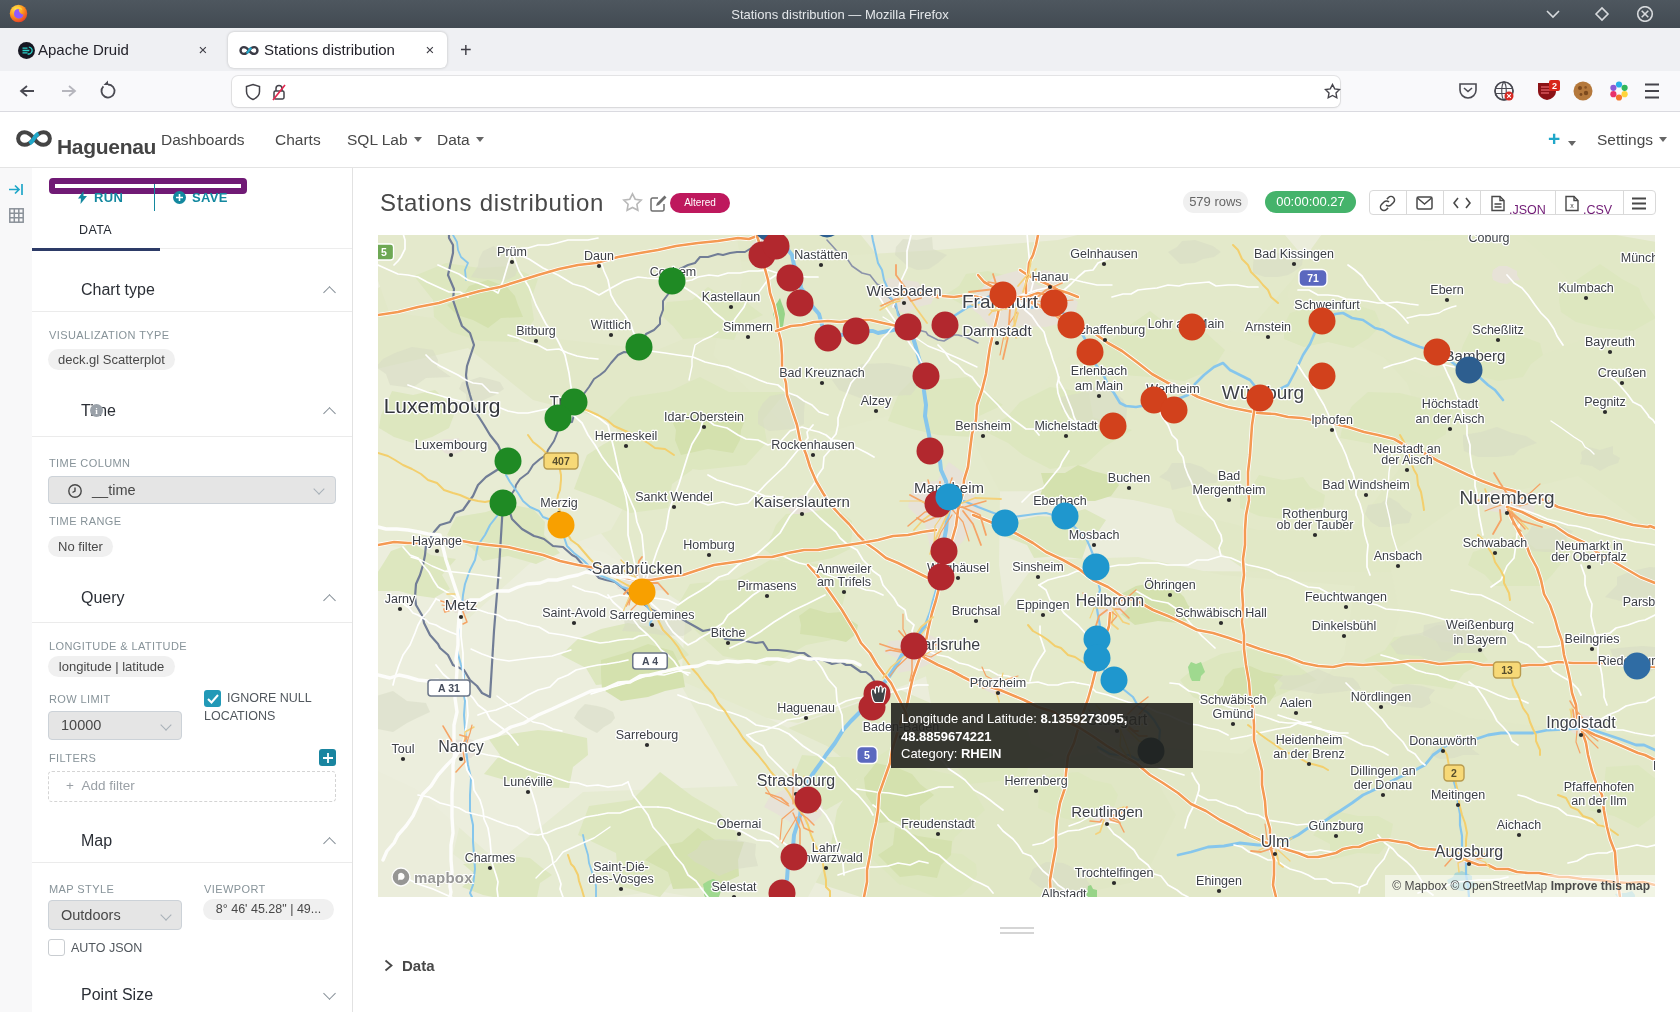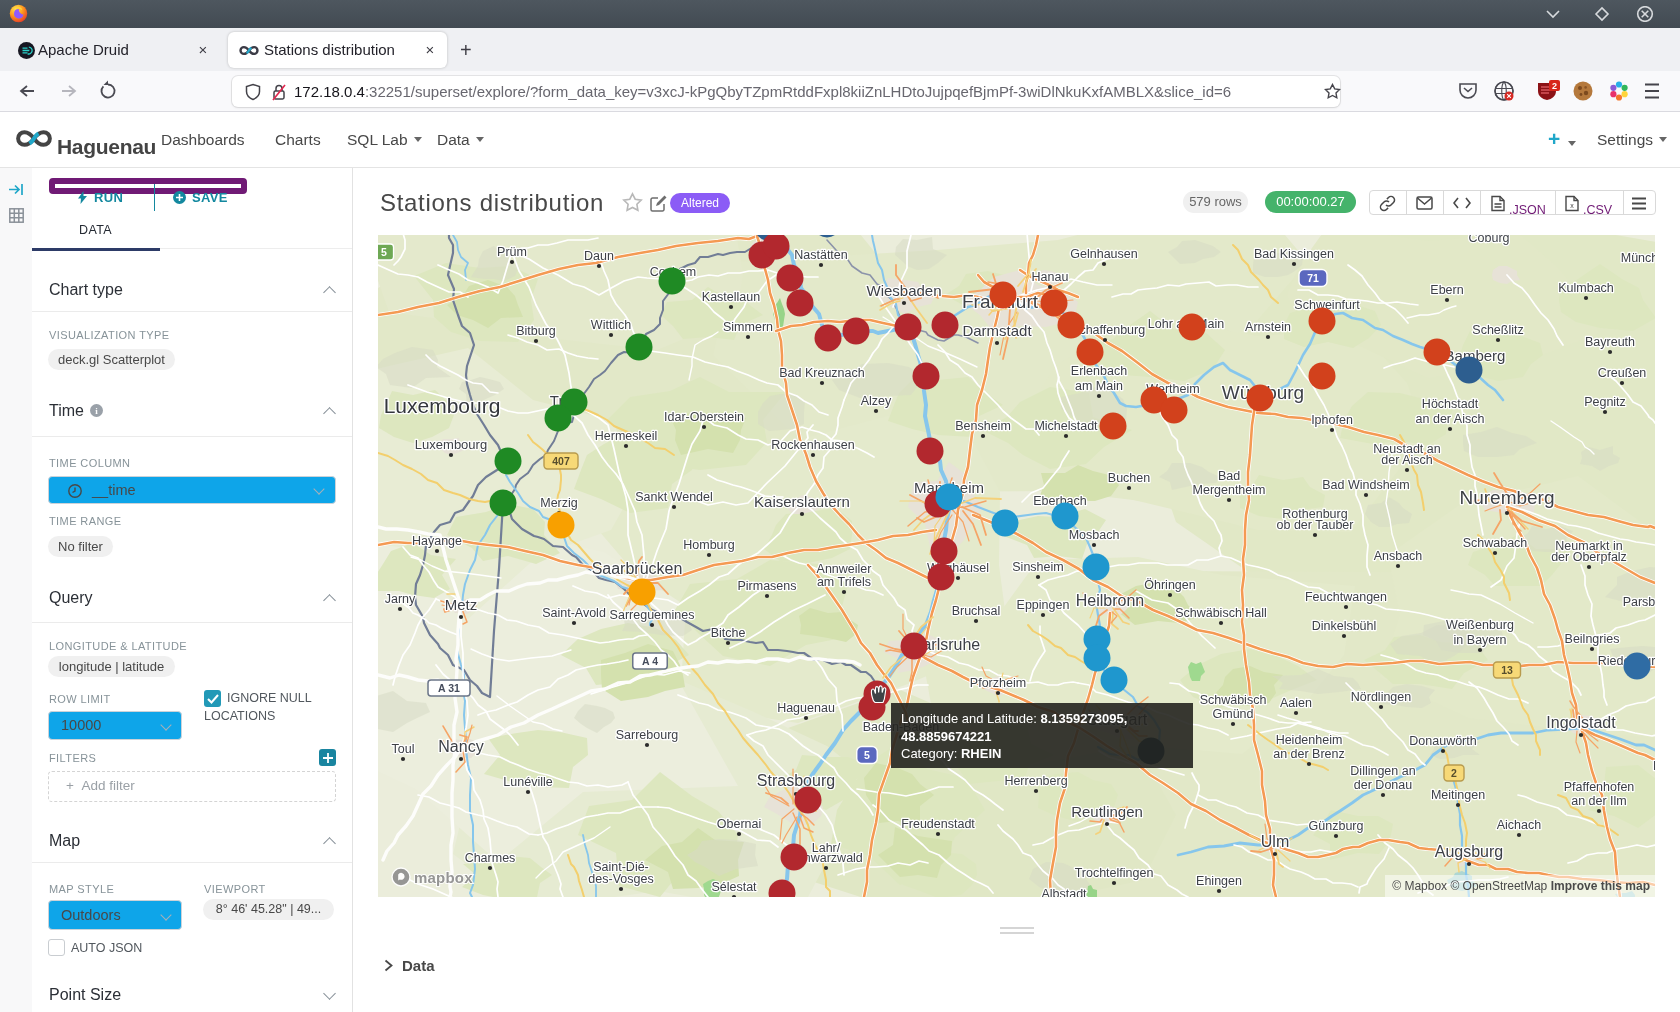--- a/index.html
+++ b/index.html
@@ -21,26 +21,26 @@
 #urltext .gray { color:#68676f; }
 
 #ssnav { position:absolute; left:0; top:112px; width:1680px; height:56px; background:#fff; border-bottom:1px solid #e4e4e4; }
 .ssitem { position:absolute; top:19px; font-size:15.5px; color:#484848; }
 .caret { display:inline-block; width:0; height:0; border-left:4.5px solid transparent; border-right:4.5px solid transparent; border-top:5px solid #666; vertical-align:middle; margin-left:6px; margin-top:-2px;}
 
 #leftrail { position:absolute; left:0; top:168px; width:32px; height:844px; background:#f8f8f9; }
 #cpanel { position:absolute; left:32px; top:168px; width:320px; height:844px; background:#fff; }
 #vline { position:absolute; left:352px; top:168px; width:1px; height:844px; background:#e2e2e2; }
 .seclabel { font-size:11px; color:#879399; letter-spacing:.4px; position:absolute; }
-.sechead { font-size:16px; color:#2b2f36; position:absolute; }
+.sechead { font-size:16px; color:#2b2f36; position:absolute;margin-left:32px; }
 .chev { position:absolute; width:9px; height:9px; border-right:1.8px solid #848e96; border-bottom:1.8px solid #848e96; }
 .chev.up { transform:rotate(-135deg); }
 .chev.down { transform:rotate(45deg); }
 .pill { position:absolute; background:#f0f0f0; border-radius:11px; font-size:13px; color:#484848; text-align:center; }
-.selbox { position:absolute; border:1px solid #ccd2d8; border-radius:4px; background:#0ea5e9; }
+.selbox { position:absolute; border:1px solid #ccd2d8; border-radius:4px; background:#e5e5e5; }
 .selchev { position:absolute; width:8px; height:8px; border-right:1.6px solid #a8b0b8; border-bottom:1.6px solid #a8b0b8; transform:rotate(45deg); }
 .divider { position:absolute; left:32px; width:320px; height:1px; background:#ebebeb; }
 .cklabel { font-size:12.5px; color:#51575d; position:absolute; }
 .hpill { position:absolute; border-radius:11.5px; font-size:13px; text-align:center; }
 #btngroup { position:absolute; left:1369px; top:190px; width:287px; height:25px; border:1px solid #d9d9d9; border-radius:4px; background:#fff; }
 .bgdiv { position:absolute; top:0; width:1px; height:23px; background:#d9d9d9; }
 .bgtxt { position:absolute; top:4px; font-size:12.5px; color:#701a75;margin-top:8px; }
 </style></head><body>
 
 <div id="titlebar">
@@ -49,20 +49,21 @@
         <radialGradient id="ffg" cx="0.35" cy="0.25" r="0.9">
           <stop offset="0" stop-color="#ffe254"></stop>
           <stop offset="0.45" stop-color="#ff9a1e"></stop>
           <stop offset="1" stop-color="#e0262c"></stop>
         </radialGradient>
       </defs>
 <circle cx="10" cy="10" r="9.2" fill="url(#ffg)"></circle>
 <path d="M10.3,5.2 a5,5 0 1 0 4.9,6 a5.5,5.5 0 0 1 -4.9,-6 z" fill="#9059ff"></path>
 <path d="M2.5,6.5 c2,-3.6 6.2,-4.6 8.8,-3.3 c2.3,1.1 2.9,3 2.5,3.2 c-1,-1 -2.3,-1.4 -3.5,-1.2 c-2,-1.7 -5.4,-1 -6.2,0.2 z" fill="#ffd43b"></path>
 </svg>
+<div class="t">Stations distribution — Mozilla Firefox</div>
 <svg class="abs" style="left:1541px;top:6px" width="120" height="16" viewBox="0 0 120 16" fill="none" stroke="#d7dadd" stroke-width="1.6">
 <path d="M6,5 l6,6 l6,-6"></path>
 <path d="M55,8 l6,-6 l6,6 l-6,6 z"></path>
 <circle cx="104" cy="8" r="7.3"></circle>
 <path d="M100.7,4.7 l6.6,6.6 M107.3,4.7 l-6.6,6.6"></path>
 </svg>
 </div>
 <div id="tabbar">
 <div class="tab" id="tab1">
 <svg class="abs" style="left:10px;top:10px" width="17" height="17" viewBox="0 0 17 17">
@@ -90,21 +91,20 @@
 <path d="M96,5.5 a6.5,6.5 0 1 1 -4.6,1.9" stroke-width="1.8"></path>
       <path d="M96,1.5 v4.5 h-4.5" fill="#4a4a52" stroke="none"></path>
 </svg>
 <div id="urlbox">
 <svg class="abs" style="left:13px;top:7px" width="44" height="18" viewBox="0 0 44 18" fill="none">
 <path d="M8,1.5 l6.5,2 v5 c0,4 -3,6.5 -6.5,8 c-3.5,-1.5 -6.5,-4 -6.5,-8 v-5 z" stroke="#44434a" stroke-width="1.5"></path>
 <rect x="29" y="8" width="10" height="8" rx="1.4" stroke="#44434a" stroke-width="1.5"></rect>
 <path d="M31,8 v-2.5 a3,3 0 0 1 6,0 v2.5" stroke="#44434a" stroke-width="1.5"></path>
 <path d="M28,17 L40,2" stroke="#e22850" stroke-width="1.7"></path>
 </svg>
-<div id="urltext">172.18.0.4<span class="gray">:32251/superset/explore/?form_data_key=v3xcJ-kPgQbyTZpmRtddFxpl8kiiZnLHDtoJujpqefBjmPf-3wiDlNkuKxfAMBLX&amp;slice_id=6</span></div>
 <svg class="abs" style="left:1092px;top:7px" width="17" height="17" viewBox="0 0 17 17" fill="none" stroke="#45444b" stroke-width="1.4">
 <path d="M8.5,1.5 l2.2,4.4 4.8,0.7 -3.5,3.4 0.8,4.8 -4.3,-2.3 -4.3,2.3 0.8,-4.8 -3.5,-3.4 4.8,-0.7 z"></path>
       </svg>
 </div>
 <svg class="abs" style="left:1457px;top:8px" width="204" height="24" viewBox="0 0 204 24">
 <g fill="none" stroke="#4a4a52" stroke-width="1.6">
 <path d="M3,5 h16 v6 a8,8 0 0 1 -16,0 z"></path>
 <path d="M7,9 l4,3.5 l4,-3.5"></path>
 </g>
 <circle cx="47" cy="12" r="9" fill="none" stroke="#4a4a52" stroke-width="1.6"></circle>
@@ -236,21 +236,21 @@
 <div class="sechead" style="left:49px;top:986px">Point Size</div>
 <div class="chev down" style="left:325px;top:989px"></div>
 <div class="abs" style="left:380px;top:189px;font-size:24px;font-weight:500;color:#484848;letter-spacing:0.7px">Stations distribution</div>
 <svg class="abs" style="left:622px;top:192px" width="21" height="21" viewBox="0 0 21 21" fill="none" stroke="#b8b8b8" stroke-width="1.6">
 <path d="M10.5,1.8 l2.7,5.4 6,0.9 -4.3,4.2 1,6 -5.4,-2.8 -5.4,2.8 1,-6 -4.3,-4.2 6,-0.9 z"></path>
   </svg>
 <svg class="abs" style="left:650px;top:195px" width="17" height="17" viewBox="0 0 17 17" fill="none" stroke="#6e6e6e" stroke-width="1.5">
 <path d="M14,9 v5.5 a1.5,1.5 0 0 1 -1.5,1.5 h-10 a1.5,1.5 0 0 1 -1.5,-1.5 v-10 a1.5,1.5 0 0 1 1.5,-1.5 H8"></path>
 <path d="M6,11 l1,-3 L14.5,0.5 l2,2 L9,10 z" fill="#6e6e6e" stroke="none"></path>
   </svg>
-<div class="hpill" style="left:670px;top:193px;width:60px;height:20px;line-height:20px;background:#8b5cf6;color:#fff;font-size:12px">Altered</div>
+<div class="hpill" style="left:670px;top:193px;width:60px;height:20px;line-height:20px;background:#be185d;color:#fff;font-size:10px">Altered</div>
 <div class="hpill" style="left:1183px;top:191px;width:65px;height:22px;line-height:22px;background:#f0f0f0;color:#666">579 rows</div>
 <div class="hpill" style="left:1265px;top:191px;width:91px;height:22px;line-height:22px;background:#45b36b;color:#fff">00:00:00.27</div>
 <div id="btngroup">
 <div class="bgdiv" style="left:36px"></div>
 <div class="bgdiv" style="left:73px"></div>
 <div class="bgdiv" style="left:110px"></div>
 <div class="bgdiv" style="left:185px"></div>
 <div class="bgdiv" style="left:253px"></div>
 <svg class="abs" style="left:9px;top:4px" width="17" height="17" viewBox="0 0 17 17" fill="none" stroke="#484848" stroke-width="1.5">
 <path d="M7,10 a3.5,3.5 0 0 0 5,0 l2.5,-2.5 a3.5,3.5 0 0 0 -5,-5 l-1.6,1.6"></path>

